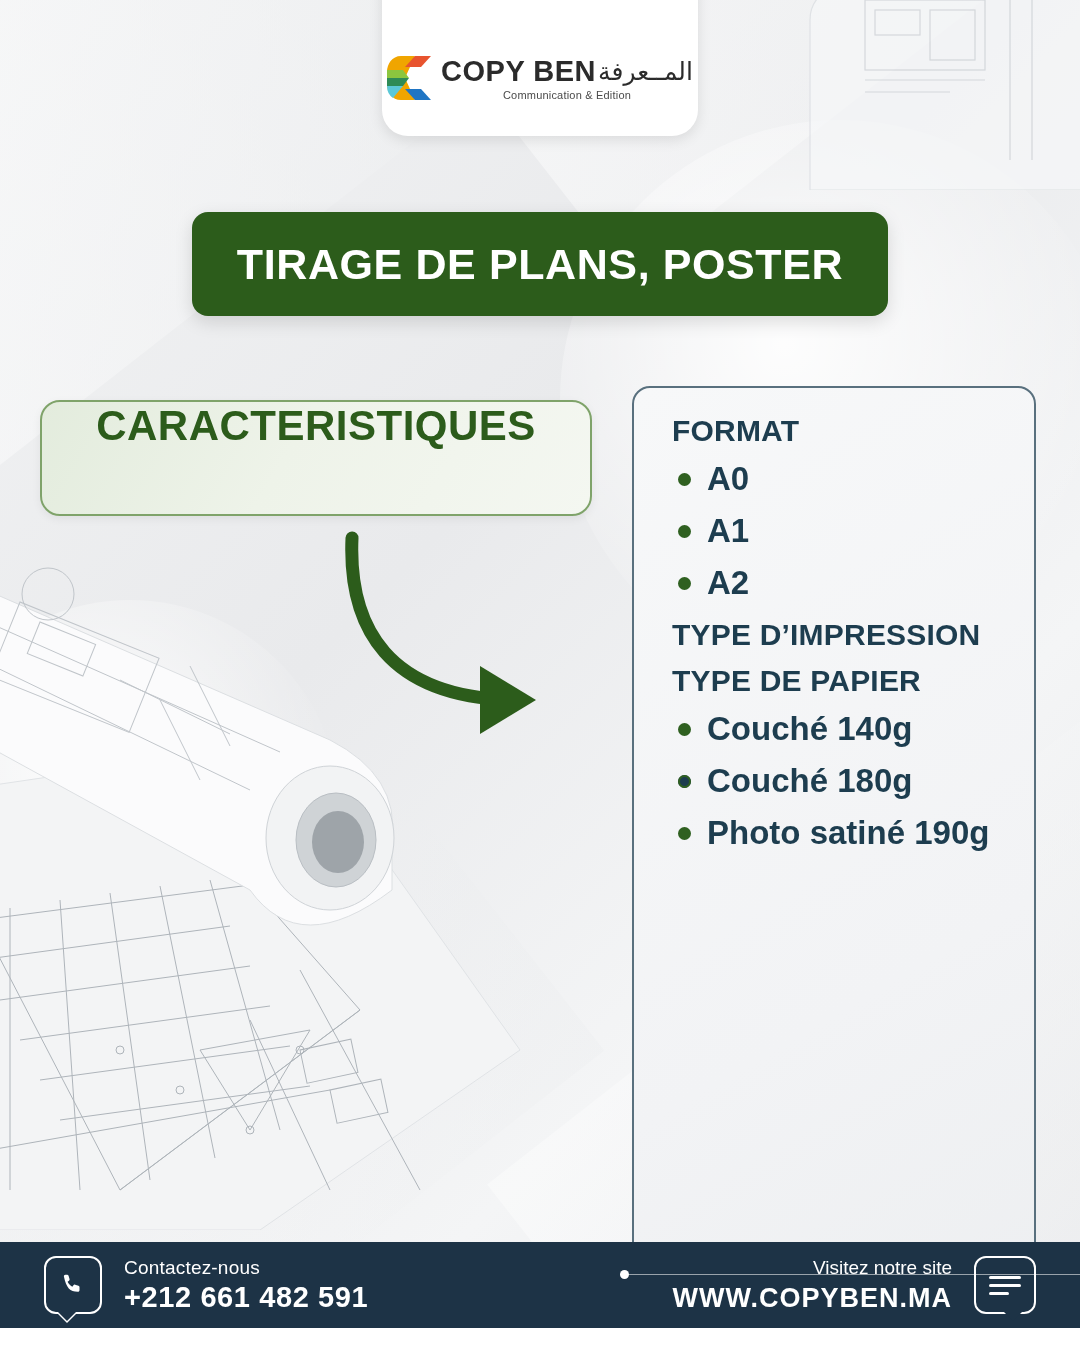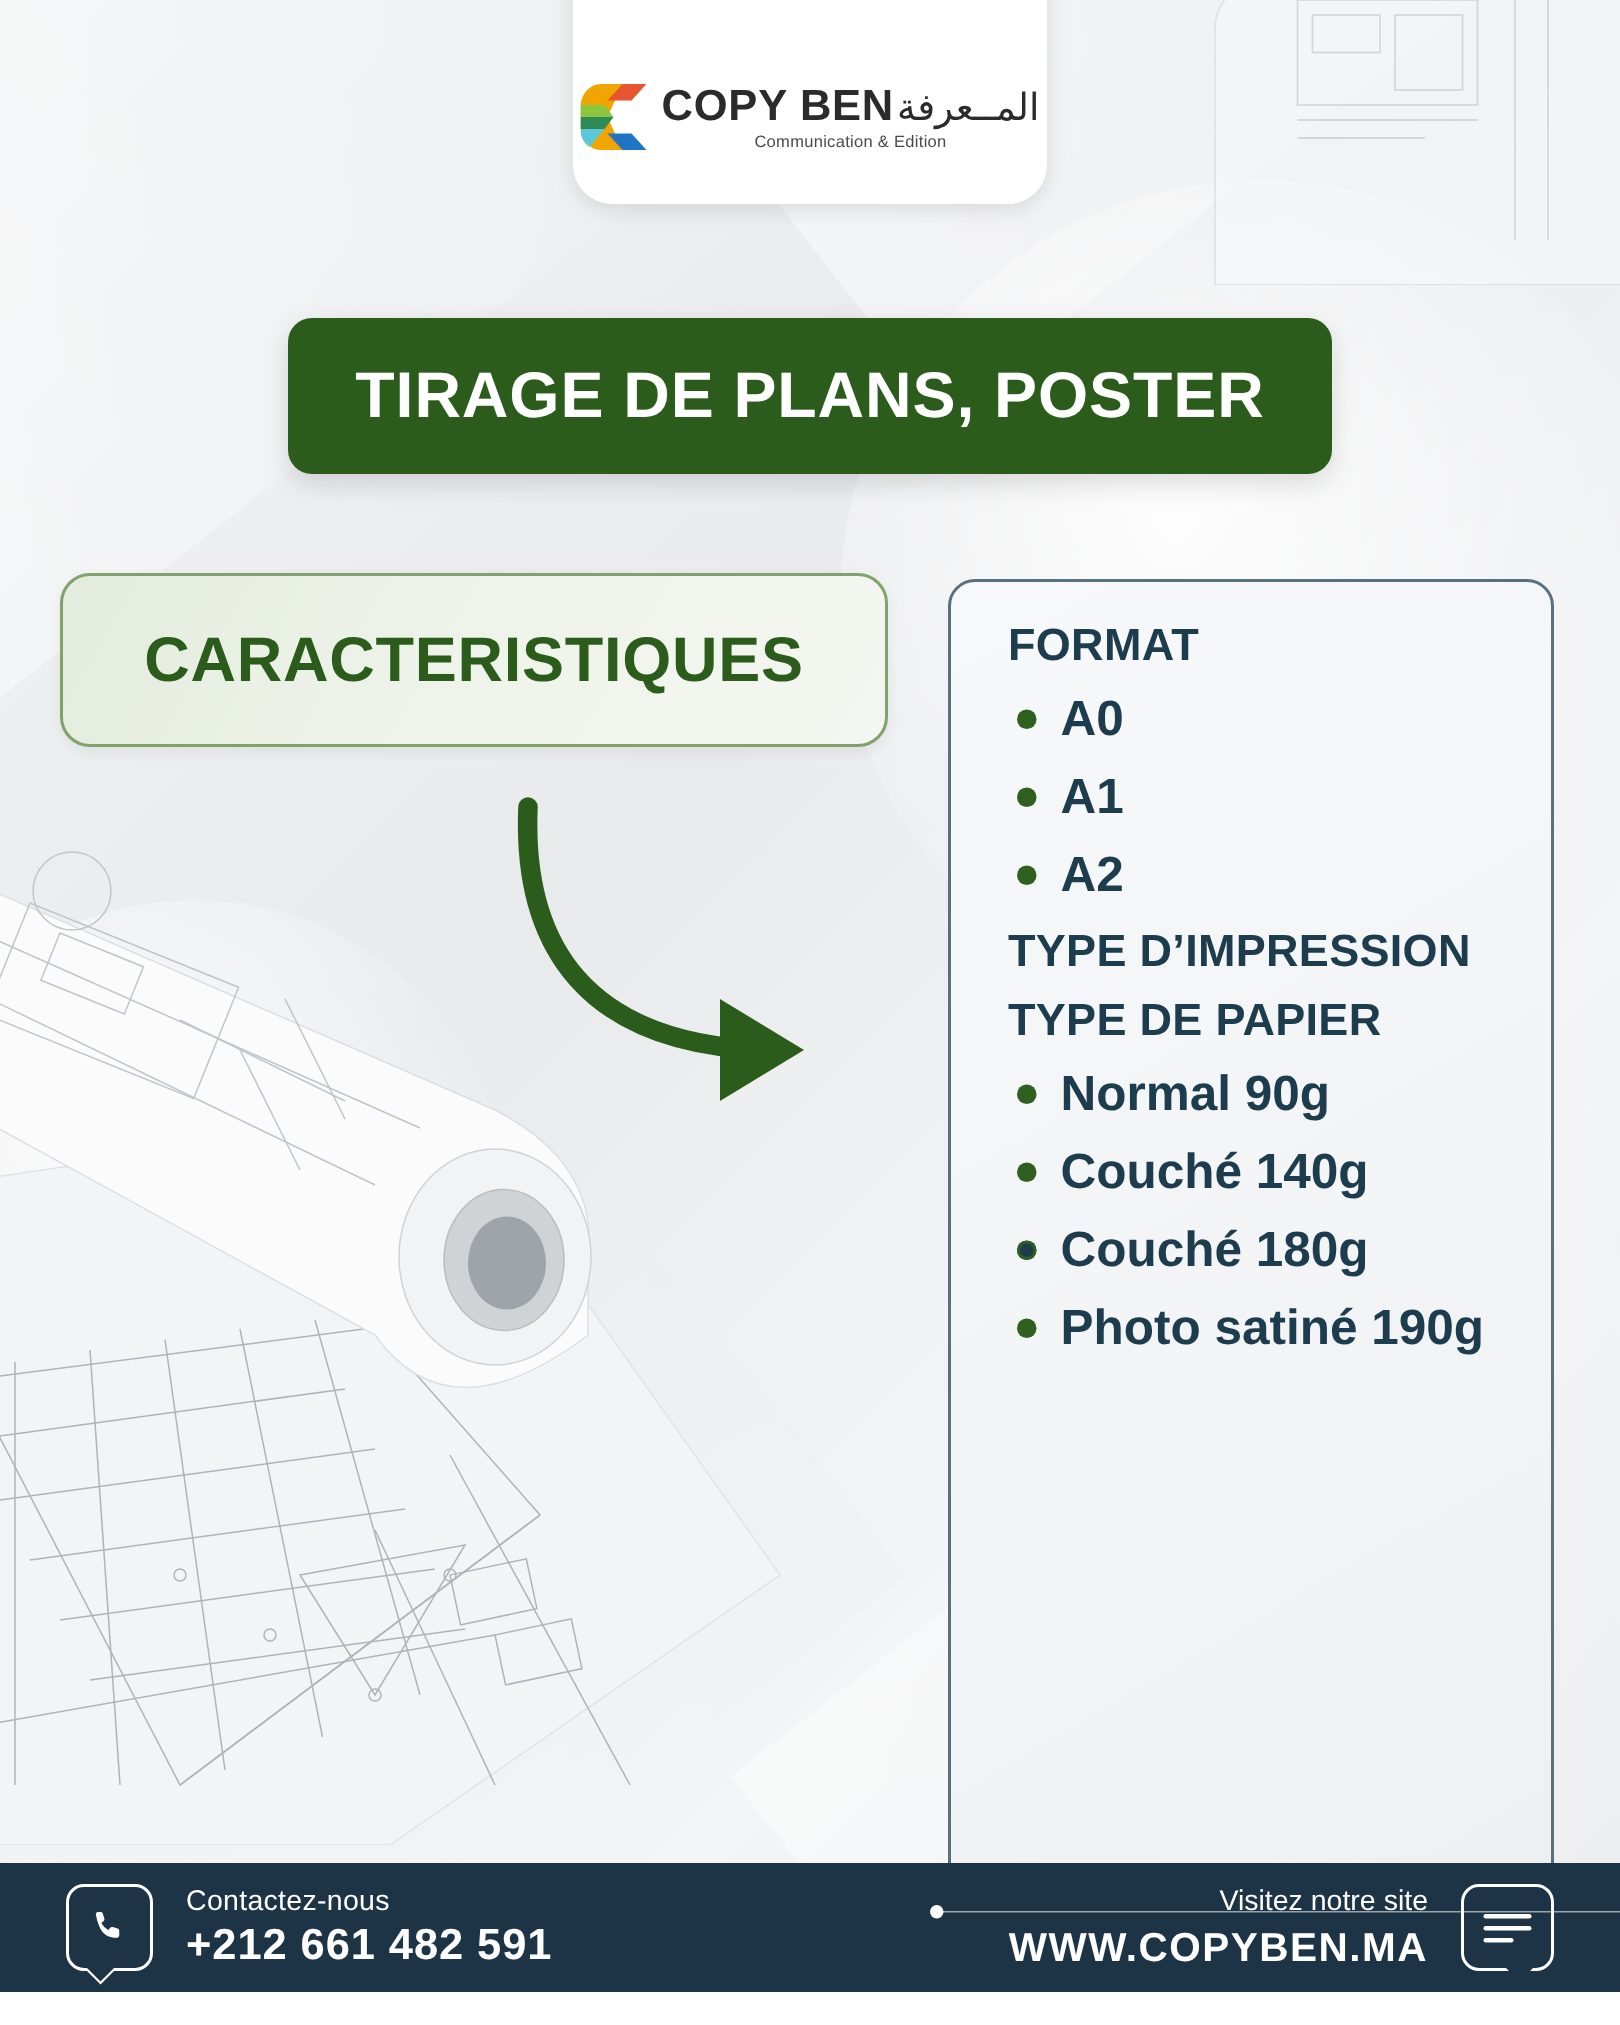--- a/index.html
+++ b/index.html
@@ -127,28 +127,27 @@
     font-weight: bold;
     font-size: 43px;
     letter-spacing: .6px;
     white-space: nowrap;
   }
 
   
   .carac-pill {
     position: absolute;
     left: 40px;
-    top: 382px;
+    top: 400px;
     width: 548px;
     height: 112px;
     border-radius: 20px;
     border: 2px solid #7fa36a;
     background: linear-gradient(120deg, #e3ecdd 0%, #eef3e9 45%, #f4f7f1 100%);
     display: flex;
-    align-items: center;
     justify-content: center;
     box-shadow: 0 3px 10px rgba(0,0,0,.06);
   }
   .carac-pill span {
     color: #2c5c1b;
     font-weight: bold;
     font-size: 42px;
     letter-spacing: .5px;
   }
 
@@ -474,24 +473,20 @@
 
     <div class="spec-group">
       <div class="spec-heading tight">TYPE D’IMPRESSION</div>
     </div>
 
     <div class="spec-group">
       <div class="spec-heading tight">TYPE DE PAPIER</div>
       <ul class="spec-list">
         <li>
           <span class="dot"></span>
-          <span>Normal 90g</span>
-        </li>
-        <li>
-          <span class="dot"></span>
           <span>Couché 140g</span>
         </li>
         <li>
           <span class="dot ring"></span>
           <span>Couché 180g</span>
         </li>
         <li>
           <span class="dot"></span>
           <span>Photo satiné 190g</span>
         </li>

